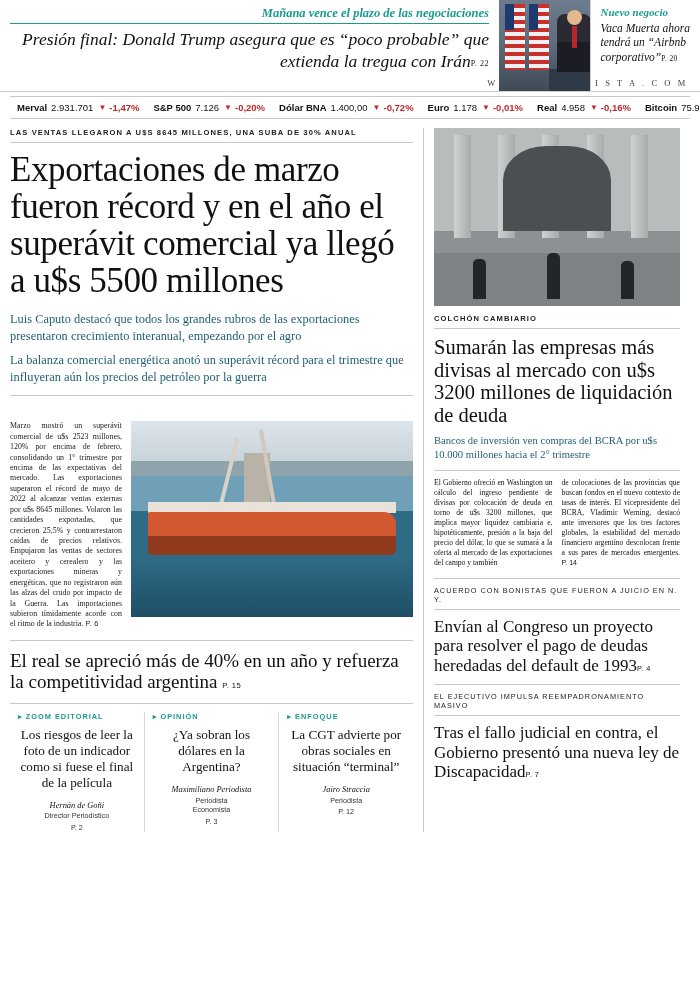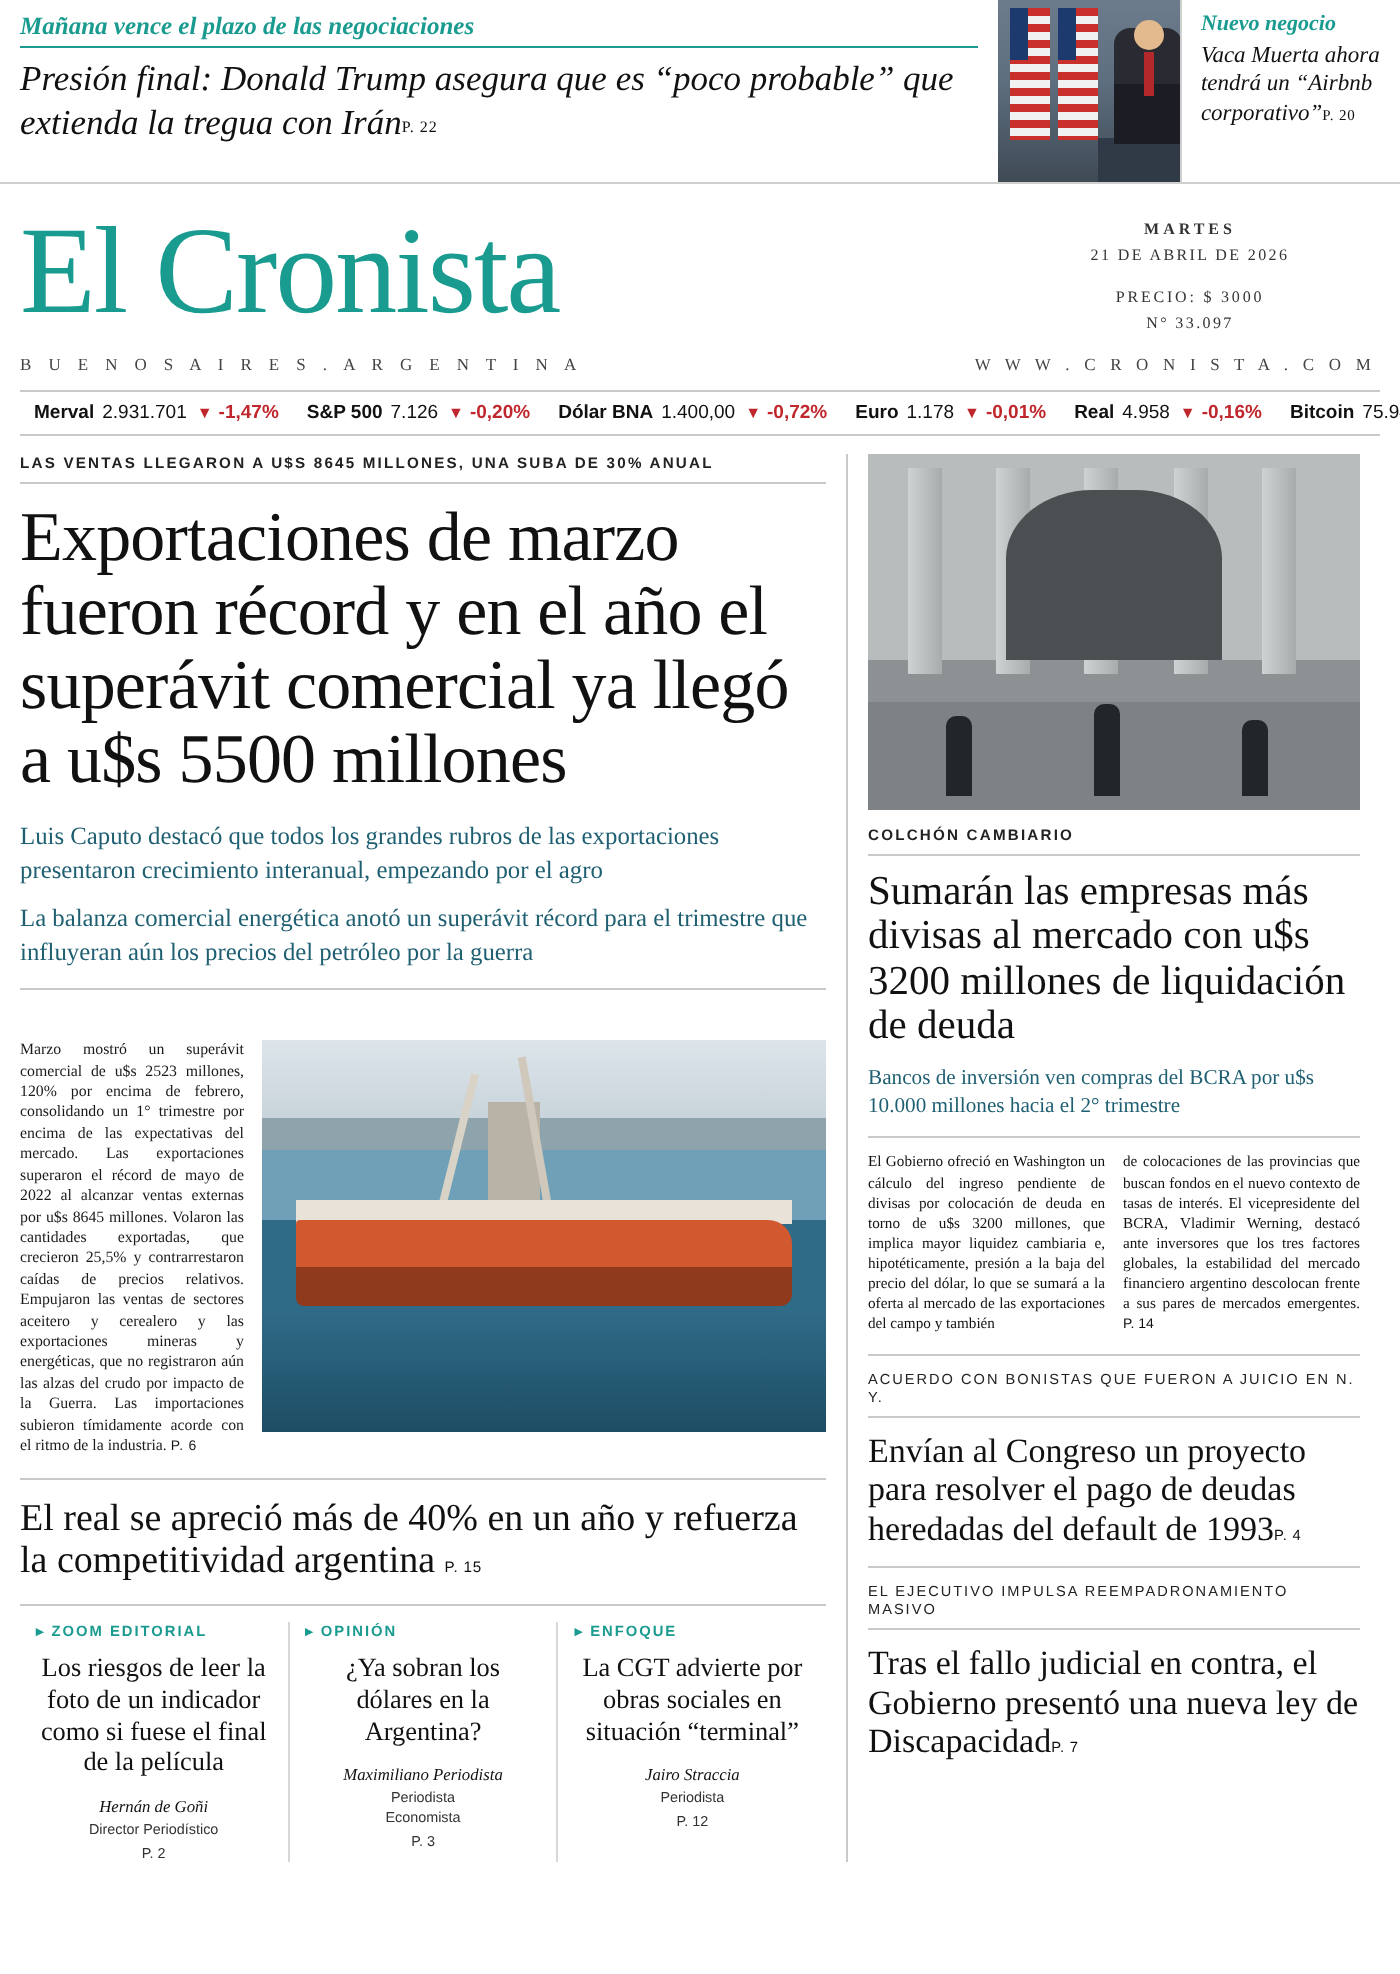--- a/index.html
+++ b/index.html
@@ -8,21 +8,21 @@
     width:700px; height:987px;
     background:#ffffff;
     font-family:"Liberation Serif", serif;
     color:#111;
     overflow:hidden;
   }
   .page { position:relative; width:700px; height:987px; }
 
   
   .topstrip { display:flex; width:100%; height:92px; border-bottom:1px solid #cfcfcf; }
-  .ts-left { flex:1 1 auto; padding:6px 10px 4px 10px; }
+  .ts-left { flex:1 1 auto; padding:6px 10px 4px 10px;text-align:right; }
   .ts-kicker {
     color:#1a9b8f; font-style:italic; font-weight:bold; font-size:12.5px;
     border-bottom:1px solid #1a9b8f; padding-bottom:3px; margin-bottom:5px;
     line-height:1.15;
   }
   .ts-head { font-size:17.5px; line-height:1.22; font-style:italic; font-weight:normal; color:#111; }
   .ts-head .pg { font-style:normal; font-size:8px; letter-spacing:0.5px; vertical-align:1px; }
   .ts-img { width:130px; background:#4a5a6a; position:relative; overflow:hidden; }
   .ts-right { width:148px; border-left:1px solid #cfcfcf; padding:6px 8px 4px 9px; }
   .ts-right .kick { color:#1a9b8f; font-style:italic; font-weight:bold; font-size:11px; margin-bottom:3px; }
@@ -209,32 +209,20 @@
       </div>
     </div>
     <div class="ts-right">
       <div class="kick">Nuevo negocio</div>
       <div class="txt">
         <span>Vaca Muerta ahora tendrá un “Airbnb corporativo”</span><span class="pg">P. 20</span>
       </div>
     </div>
   </div>
 
-  <div class="masthead">
-    <div class="mh-left">
-      <div class="mh-title">El Cronista</div>
-      <div class="mh-sub">B U E N O S   A I R E S   .   A R G E N T I N A</div>
-    </div>
-    <div class="mh-right">
-      <div class="day">MARTES</div>
-      <div class="date">21 DE ABRIL DE 2026</div>
-      <div class="price">PRECIO: $ 3000</div>
-      <div class="issue">N° 33.097</div>
-    </div>
-  </div>
   <div class="mh-url">W W W . C R O N I S T A . C O M</div>
 
   <div class="ticker">
     <div class="tk">
       <span class="nm">Merval</span>
       <span class="vl">2.931.701</span>
       <span class="ar down">▼</span>
       <span class="ch down">-1,47%</span>
     </div>
     <div class="tk">

